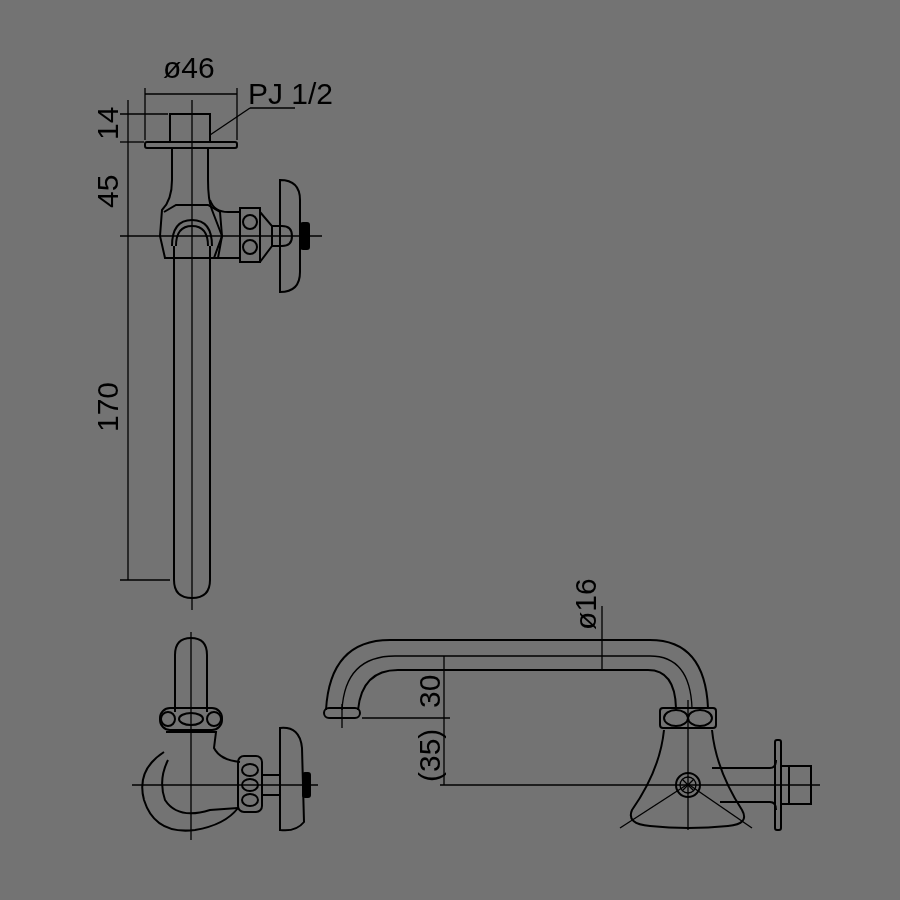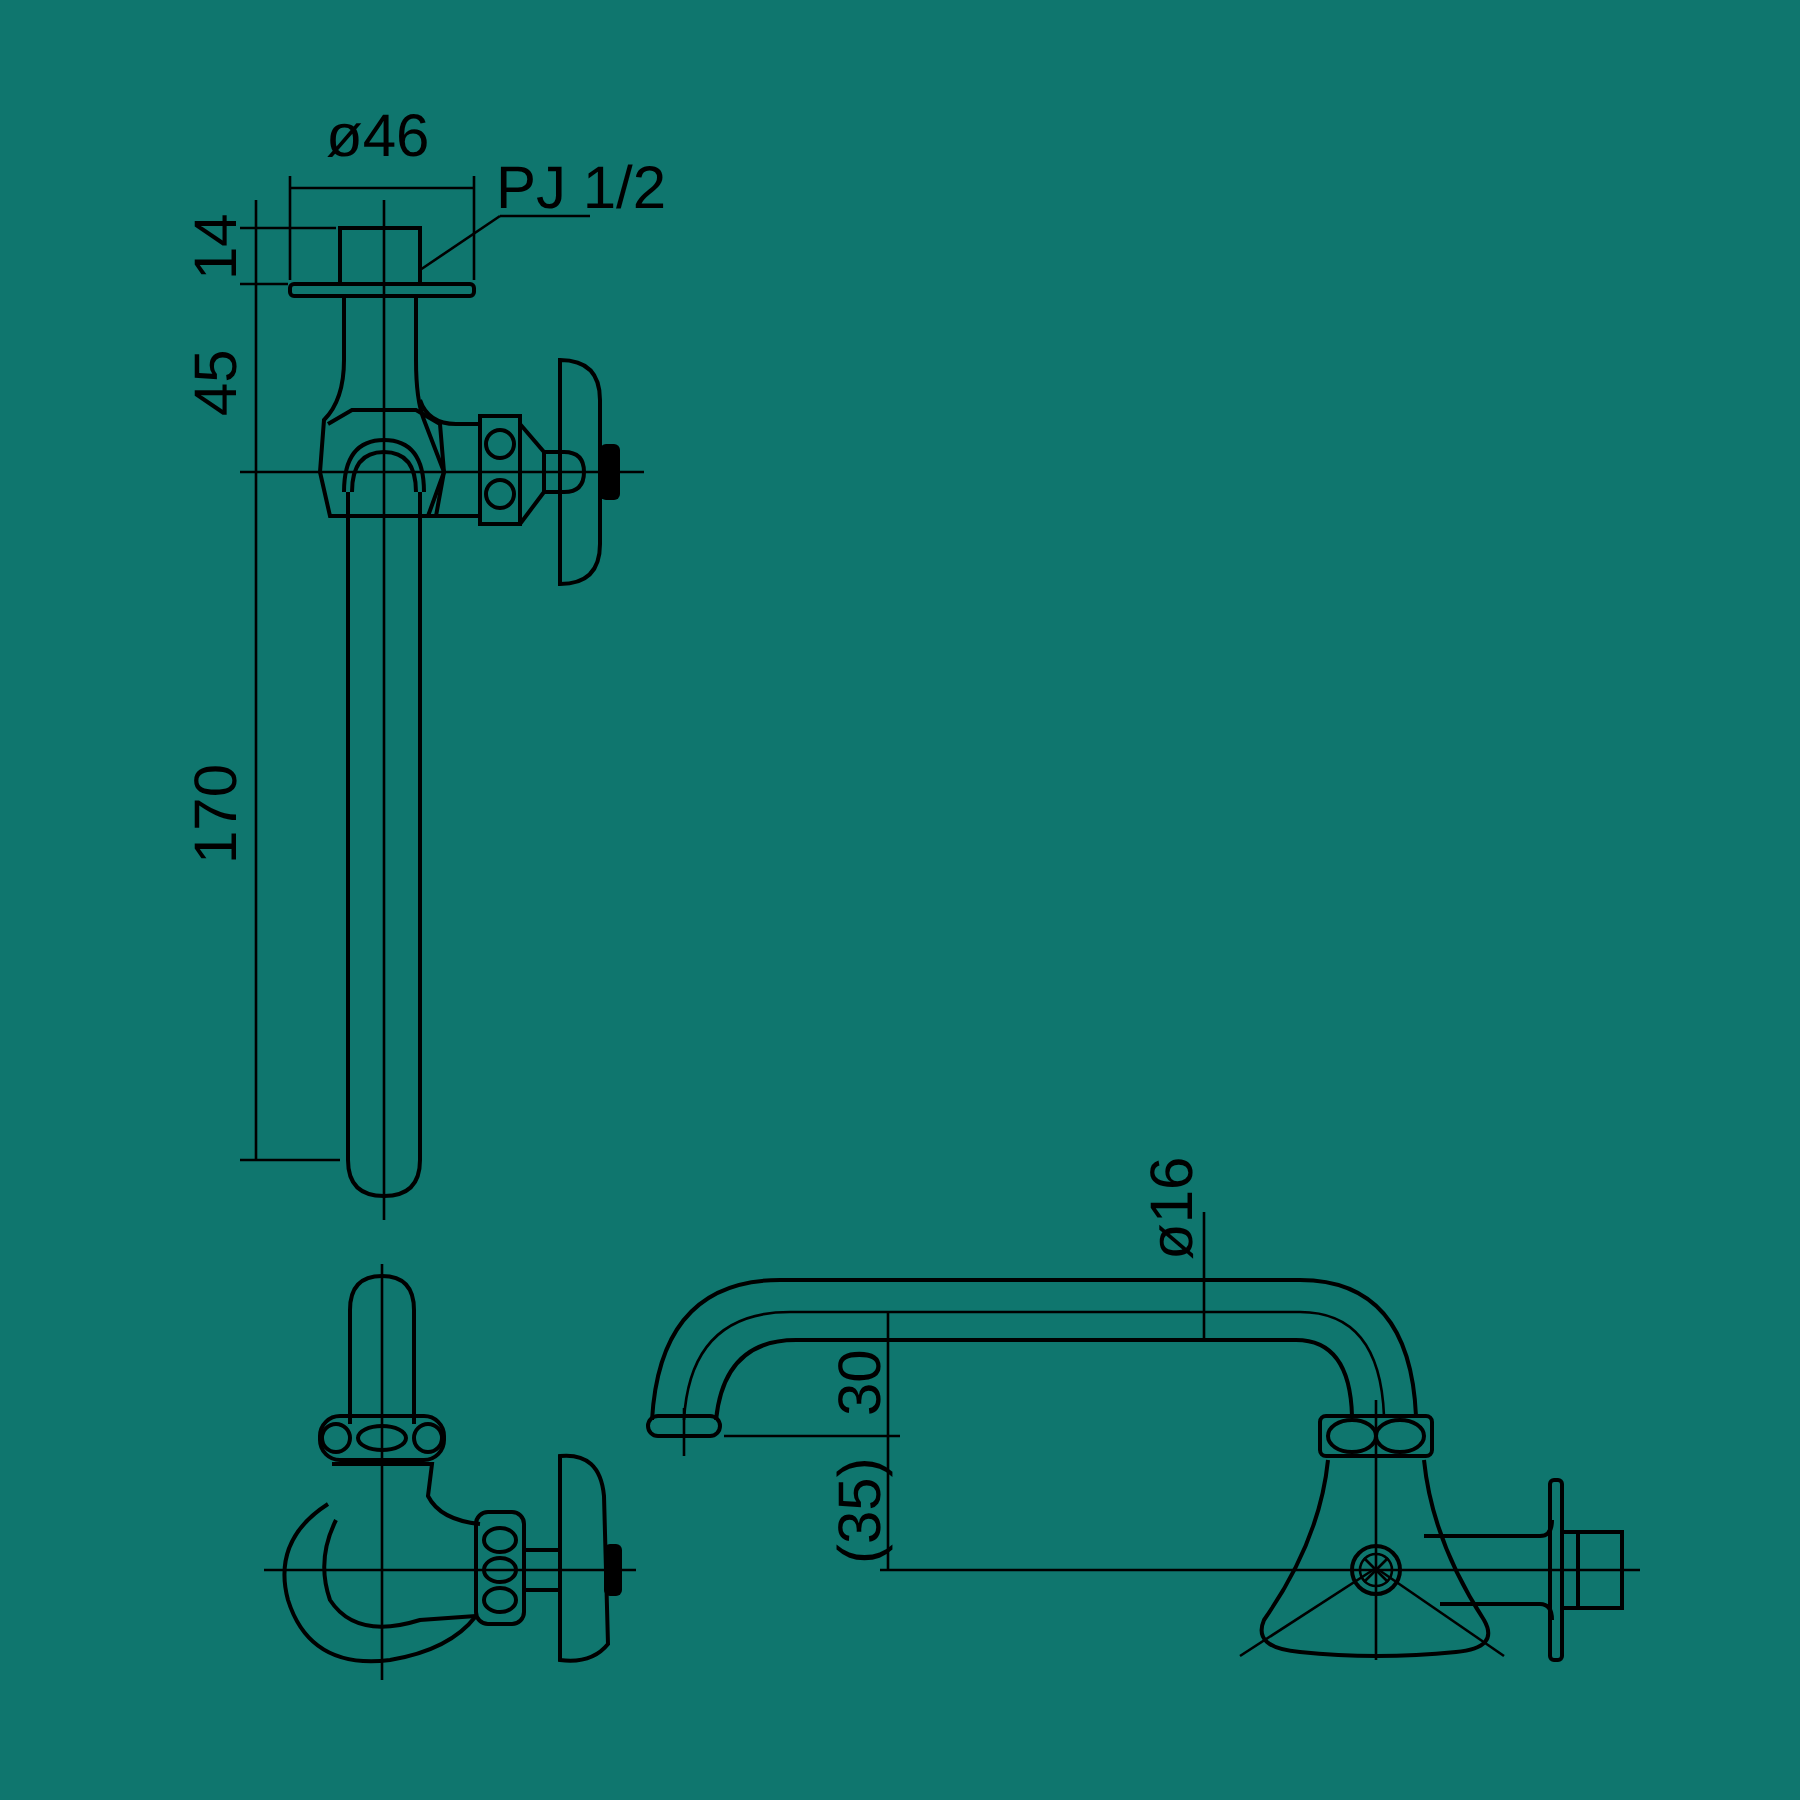--- a/index.html
+++ b/index.html
@@ -1,16 +1,16 @@
 <!DOCTYPE html>
 <html><head>
 <meta charset="utf-8">
 <style>
   html, body { margin:0; padding:0; background:#ffffff; }
-  #canvas { position:relative; width:900px; height:900px; background:#0f766e; overflow:hidden; }
+  #canvas { position:relative; width:900px; height:900px; background:#737373; overflow:hidden; }
   svg { position:absolute; left:0; top:0; }
   .ln { stroke:#000; stroke-width:2; fill:none; }
   .thin { stroke:#000; stroke-width:1.3; fill:none; }
   .dim { font-family:"Liberation Sans", "DejaVu Sans", sans-serif; font-size:30px; fill:#000; }
 </style>
 </head>
 <body>
 
 <div id="canvas">
 <svg width="900" height="900" viewBox="0 0 900 900">

